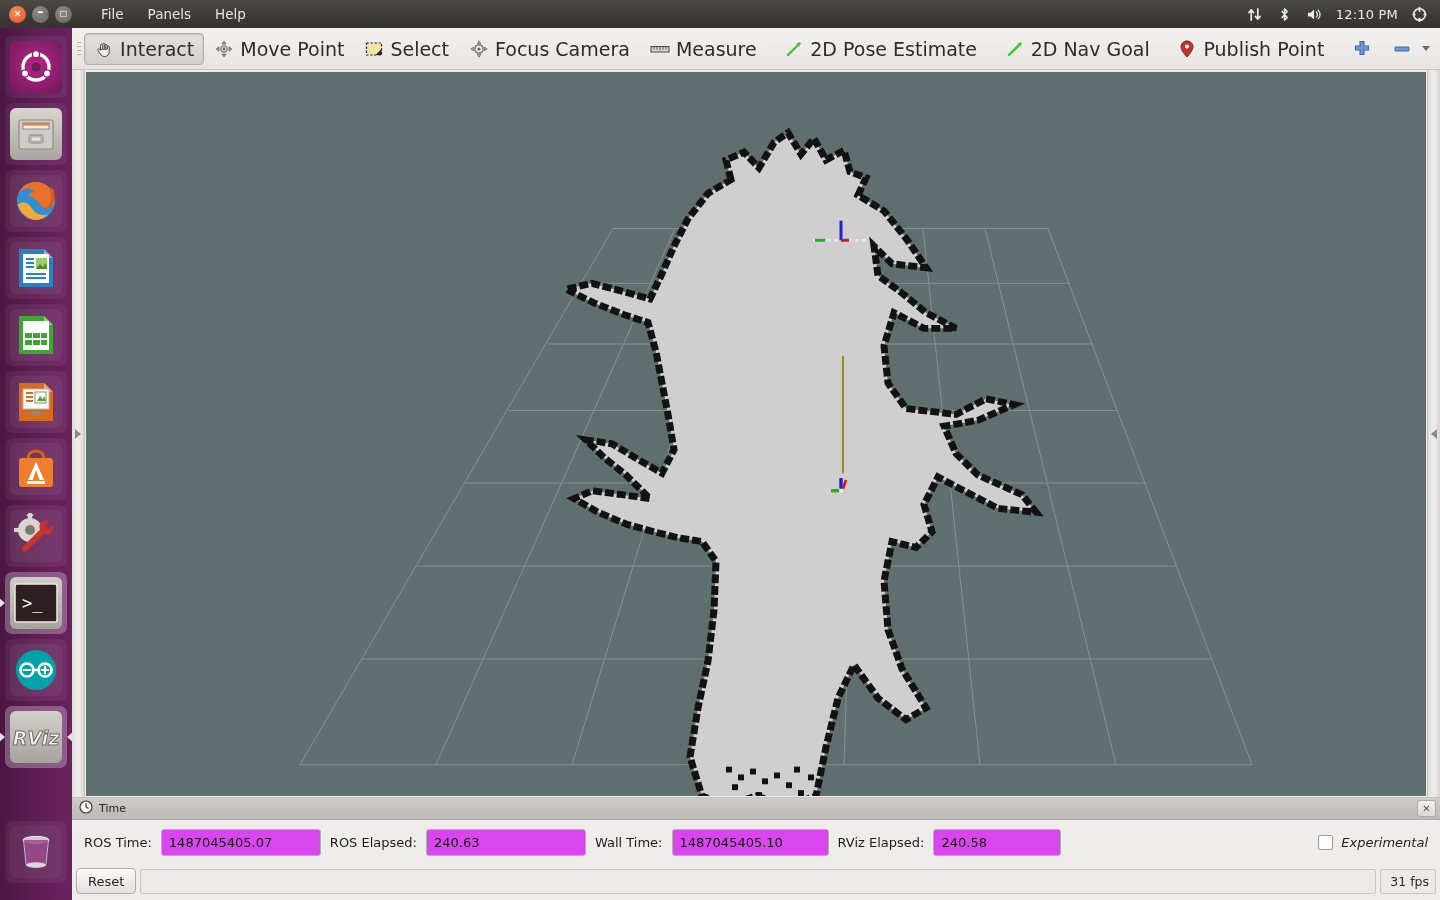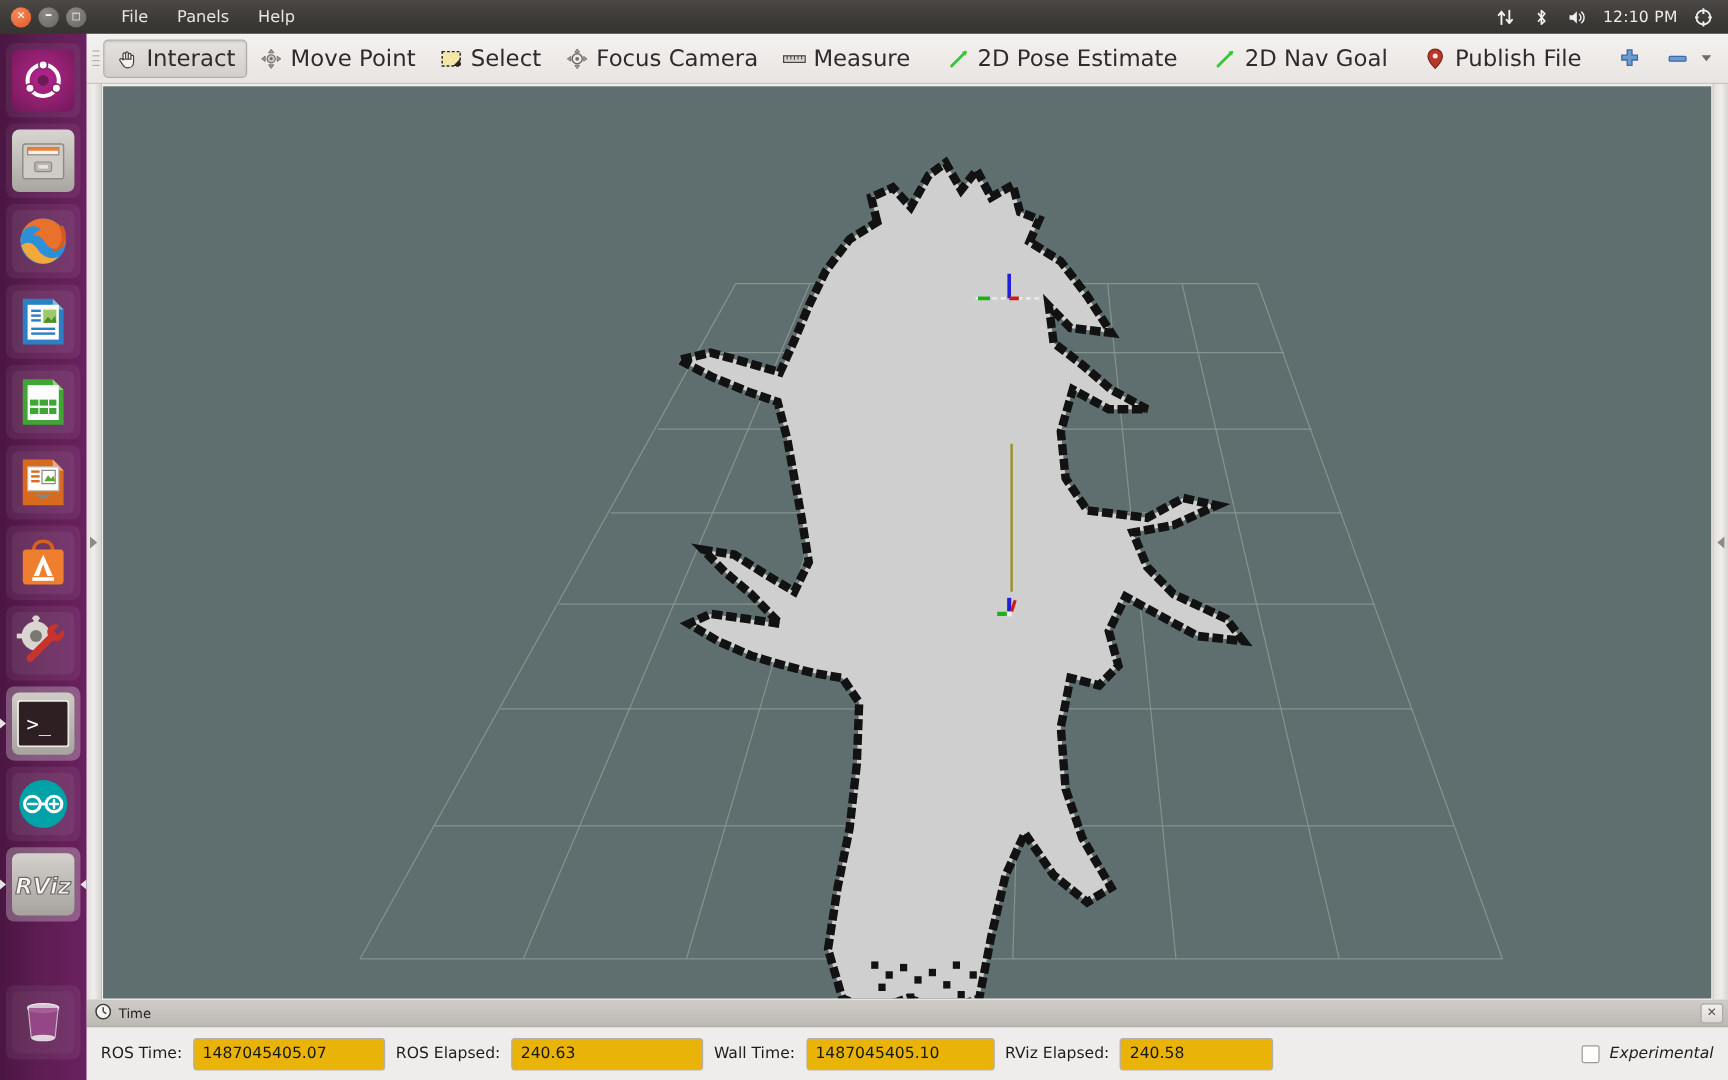--- a/index.html
+++ b/index.html
@@ -120,21 +120,21 @@
   .tp-title { font-size: 11px; color: #24221f; margin-left: 6px; }
   .tp-close {
     margin-left: auto; width: 19px; height: 17px; border-radius: 3px;
     background: linear-gradient(to bottom,#f2f0ee,#ddd9d5); border: 1px solid #aeaaa6;
     display: flex; align-items: center; justify-content: center;
     font-size: 10px; color: #55514d; line-height: 1;
   }
   .tp-body { height: 44px; display: flex; align-items: center; padding: 0 12px; gap: 9px; }
   .tp-label { font-size: 13px; color: #1f1d1b; white-space: nowrap; }
   .tp-input {
-    height: 27px; background: #eab308; border: 1px solid #b4b0ac; border-radius: 3px;
+    height: 27px; background: #d946ef; border: 1px solid #b4b0ac; border-radius: 3px;
     font-size: 13px; color: #1a1816; padding: 0 7px; display: flex; align-items: center;
   }
   .in-ros-time { width: 160px; }
   .in-ros-elapsed { width: 160px; }
   .in-wall-time { width: 157px; }
   .in-wall-elapsed { width: 128px; }
   .tp-check { margin-left: auto; display: flex; align-items: center; gap: 8px; font-style: italic; }
   .cbox { width: 15px; height: 15px; border: 1px solid #9d9995; background: #fdfdfd; border-radius: 2px; }
 
   
@@ -489,21 +489,21 @@
 
       <div class="tb-sep"></div>
 
       <div class="tb-btn">
         <span class="tb-ico">
           <svg width="14" height="18" viewBox="0 0 14 18">
             <path d="M7 1 C3.7 1 1 3.6 1 6.8 C1 10.8 7 17 7 17 C7 17 13 10.8 13 6.8 C13 3.6 10.3 1 7 1 Z" fill="#b8362a" stroke="#7a2319" stroke-width="1"></path>
             <circle cx="7" cy="6.6" r="2.1" fill="#f3ece4"></circle>
           </svg>
         </span>
-        <span>Publish File</span>
+        <span>Publish Point</span>
       </div>
 
       <div class="tb-sep"></div>
 
       <div class="tb-btn">
         <span class="tb-ico">
           <svg width="18" height="18" viewBox="0 0 18 18">
             <path d="M7 1.5h4v4.5h4.5v4H11v4.5H7V10H2.5V6H7z" fill="#6f9ad0" stroke="#3f6ba5" stroke-width="1.1"></path>
           </svg>
         </span>
@@ -651,14 +651,19 @@
         <span class="tp-label">RViz Elapsed:</span>
         <span class="tp-input in-wall-elapsed">240.58</span>
 
         <span class="tp-check">
           <span class="cbox"></span>
           <span class="tp-label">Experimental</span>
         </span>
       </div>
     </div>
 
+    <div class="statusbar">
+      <span class="btn-reset">Reset</span>
+      <span class="status-field"></span>
+      <span class="fps">31 fps</span>
+    </div>
   </div>
 </div>
 
 </body></html>

